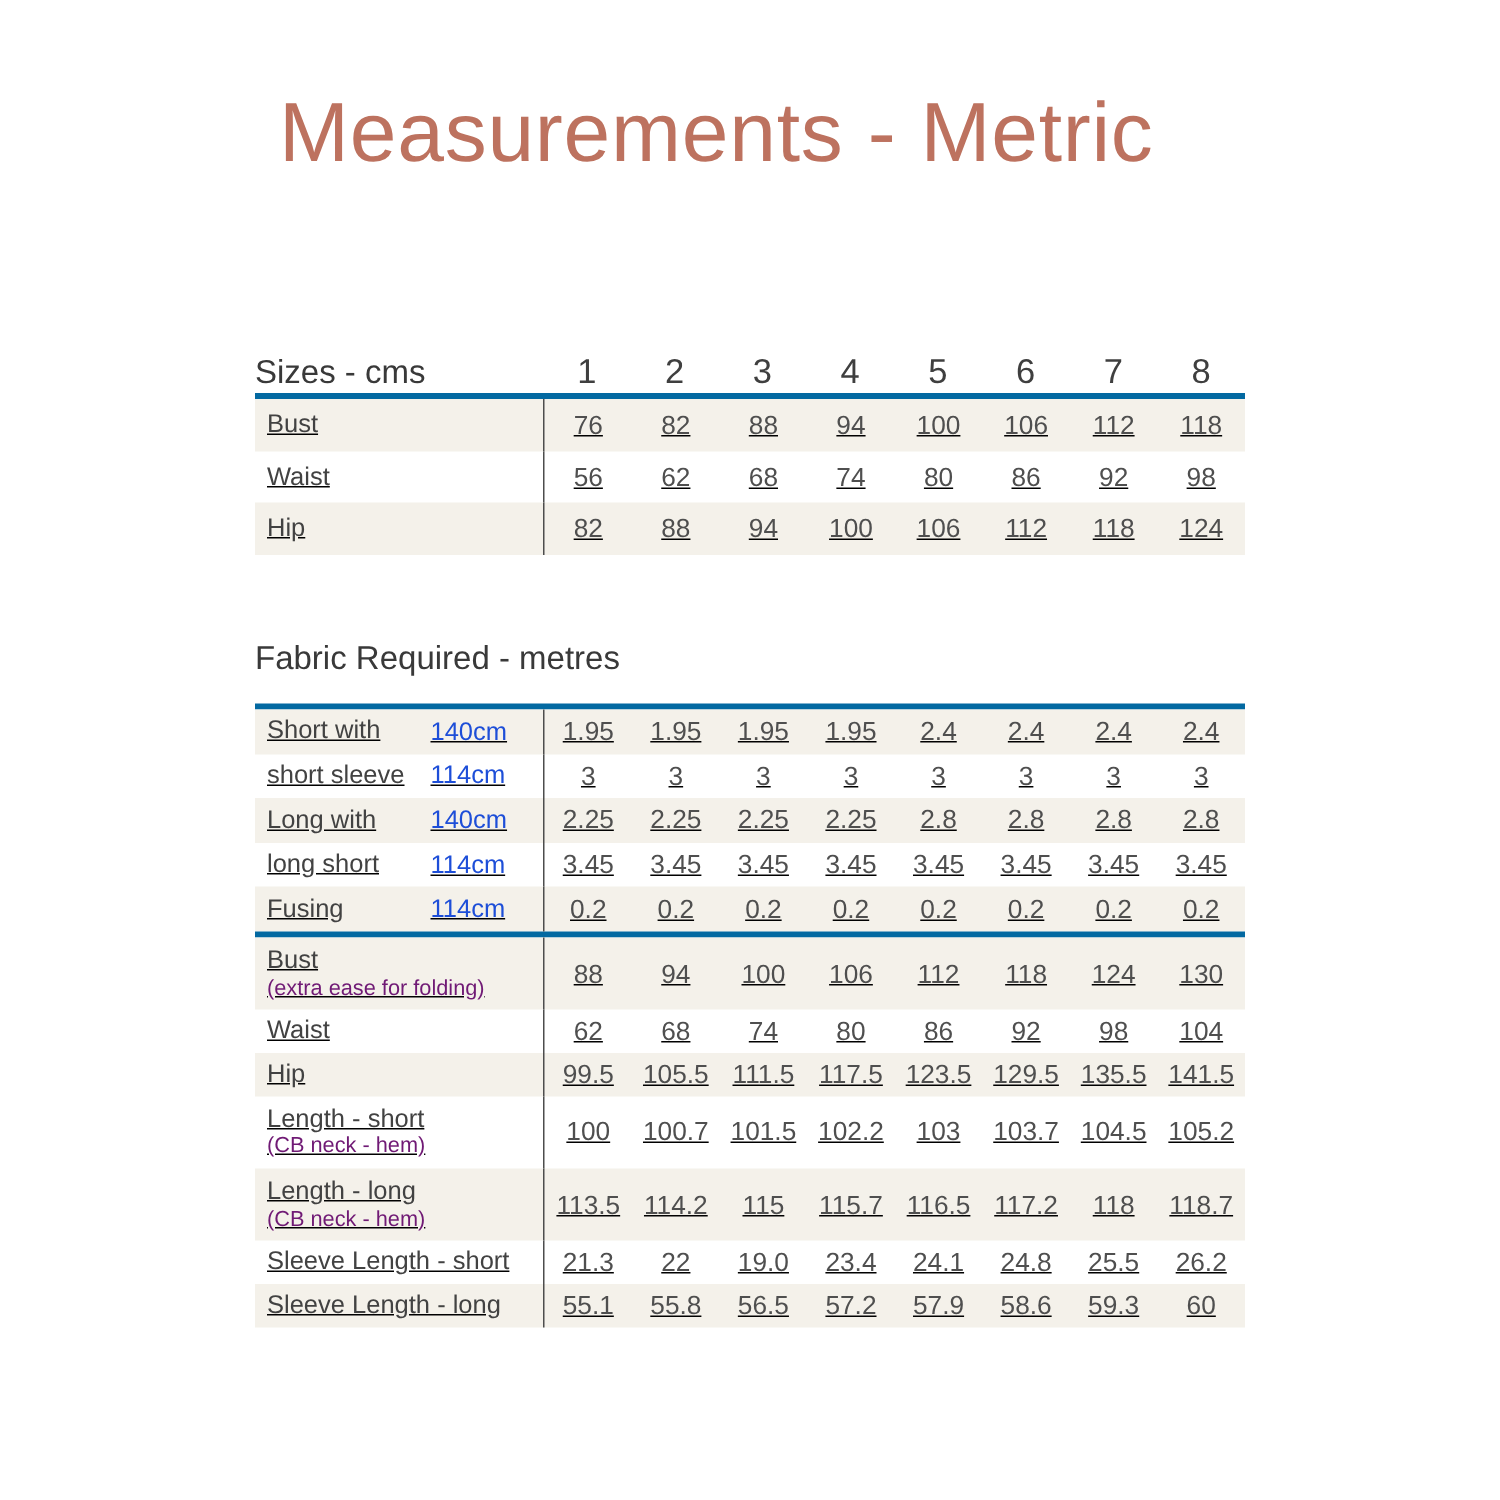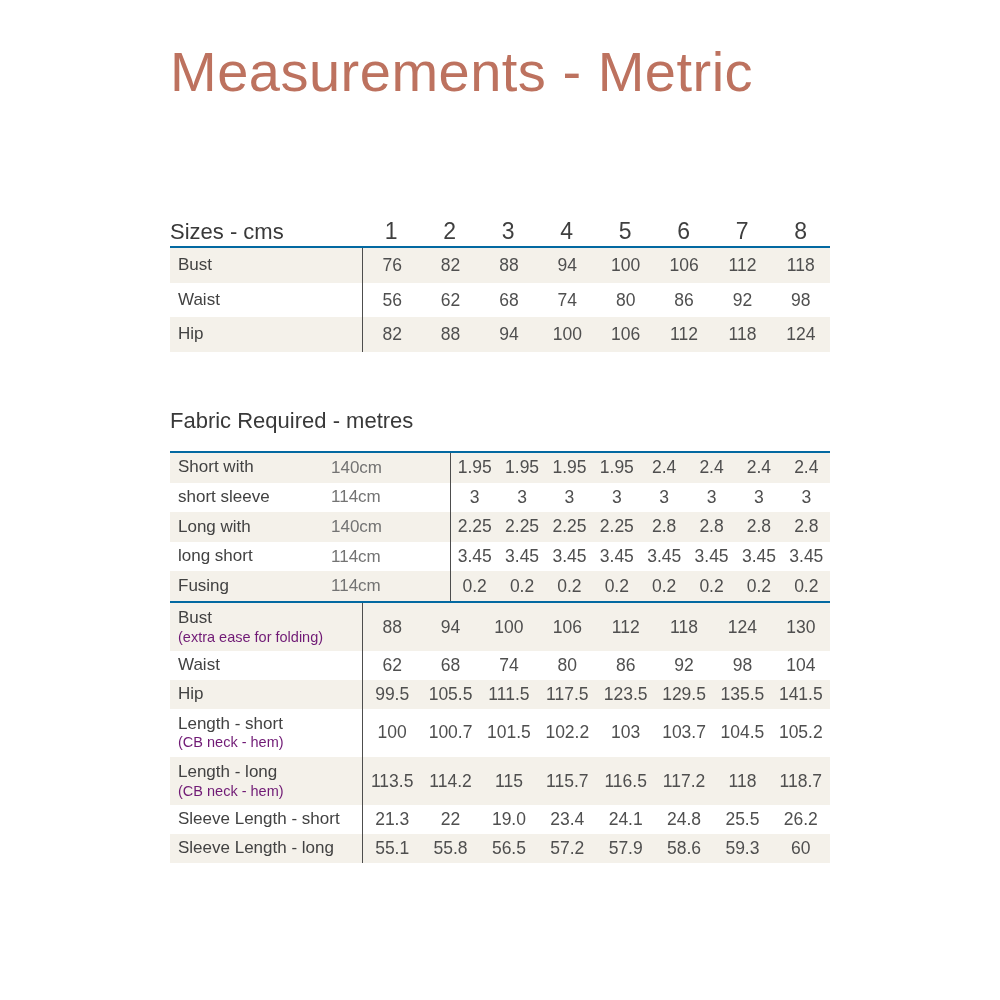--- a/index.html
+++ b/index.html
@@ -9,21 +9,21 @@
     width: 1000px;
     height: 1000px;
     font-family: "Liberation Sans", sans-serif;
     overflow: hidden;
   }
   .page {
     width: 660px;
     margin-left: 170px;
   }
   .title {
-    margin: 0;
+    margin: 16px;
     padding-top: 42px;
     font-size: 56px;
     font-weight: 400;
     letter-spacing: 0.5px;
     line-height: 1.08;
     color: #bd725f;
     white-space: nowrap;
   }
   
   .sizes-header {
@@ -39,21 +39,21 @@
     color: #393939;
   }
   .size-cols { flex: 1; display: flex; }
   .size-col {
     flex: 1;
     text-align: center;
     font-size: 23px;
     color: #3f3f3f;
   }
   
-  .table { border-top: 2px solid #0369a1; }
+  .table { border-top: 4px solid #0369a1; text-decoration: underline; }
   .row { display: flex; }
   .row.stripe { background: #f4f1ea; }
   .row-label {
     box-sizing: border-box;
     padding-left: 8px;
     display: flex;
     flex-direction: column;
     justify-content: center;
     font-size: 17px;
     color: #424242;
@@ -62,39 +62,39 @@
   .sublabel {
     font-size: 14.5px;
     color: #701a75;
   }
   .row-width {
     width: 75px;
     box-sizing: border-box;
     display: flex;
     align-items: center;
     font-size: 17px;
-    color: #737373;
+    color: #1d4ed8;
   }
   .vals {
     flex: 1;
     display: flex;
     border-left: 1.5px solid #4d4d4d;
   }
   .val {
     flex: 1;
     display: flex;
     align-items: center;
     justify-content: center;
     font-size: 17.5px;
     color: #4f4f4f;
   }
   
   .t-sizes .row { height: 34.5px; }
   .t-sizes .row-label { width: 192px; }
-  .t-fabric .row { height: 29.6px; gap: 44px; }
+  .t-fabric .row { height: 29.6px; }
   .t-fabric .row-label { width: 117px; }
   .t-garment .row { height: 28.8px; }
   .t-garment .row.tall { height: 48.2px; }
   .t-garment .row-label { width: 192px; }
   .section-title {
     margin: 0;
     font-size: 22px;
     font-weight: 400;
     color: #393939;
   }

